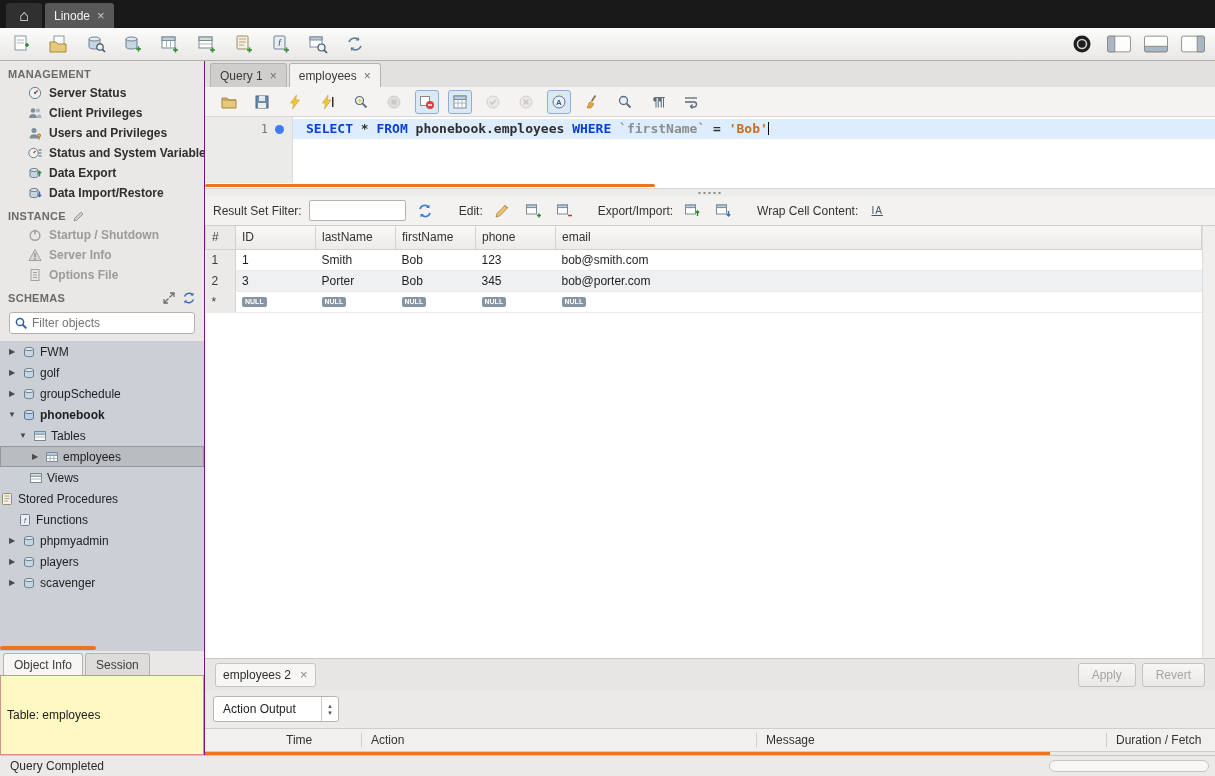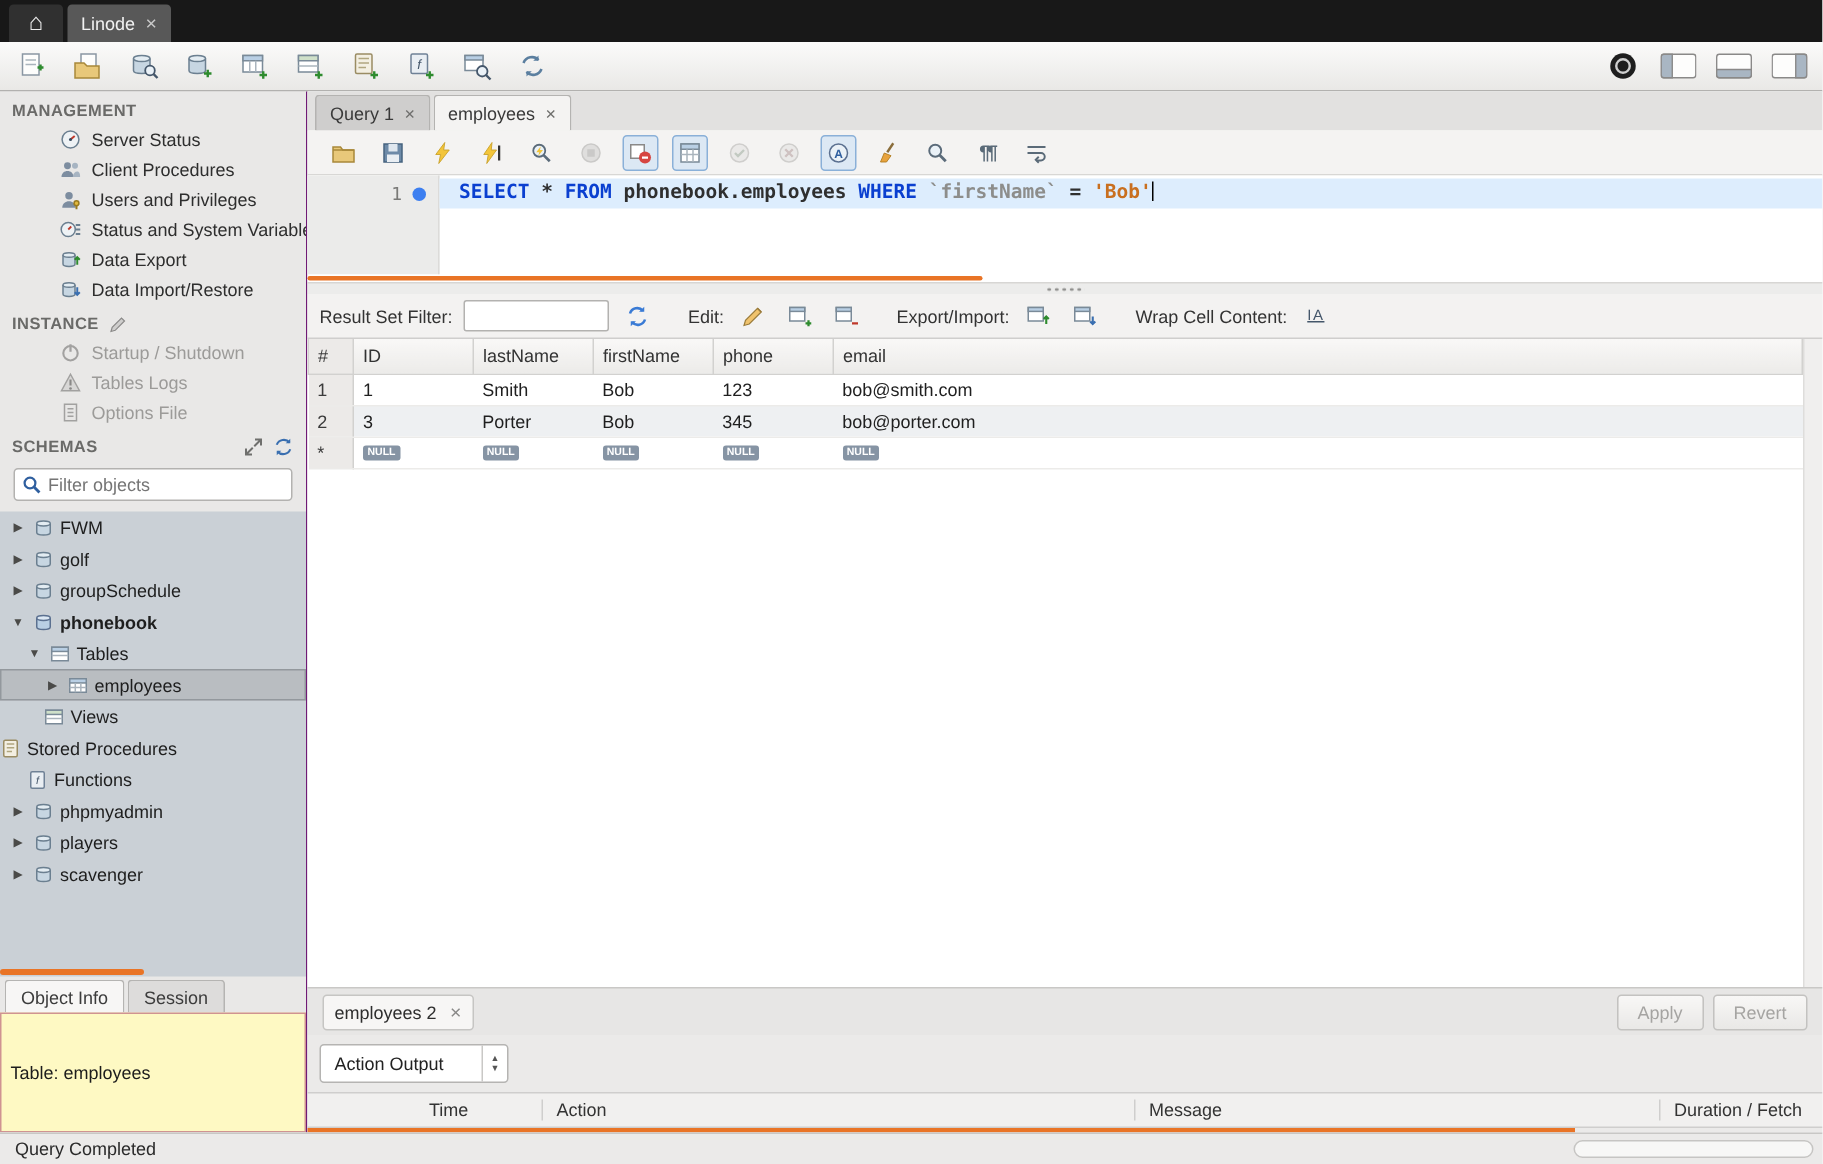--- a/index.html
+++ b/index.html
@@ -20,21 +20,21 @@
   .tb-icon { width:24px; height:24px; display:flex; align-items:center; justify-content:center; } .i20 { width:20px; height:20px; }
   .i16 { width:16px; height:16px; } .i14 { width:14px; height:14px; }
 
   
   .body { flex:1; min-height:0; display:flex; }
 
   
   .sidebar { flex:0 0 205px; width:205px; background:#e9e8e7; border-right:1px solid #701a75; display:flex; flex-direction:column; overflow:hidden; }
   .side-title { flex:0 0 22px; font-size:11px; font-weight:bold; color:#6a6a68; padding:6px 8px 2px; letter-spacing:.3px; display:flex; align-items:center; gap:6px; }
   .side-title .spacer { flex:1; }
-  .side-item { flex:0 0 20px; display:flex; align-items:center; gap:7px; padding-left:40px; color:#2e2e2e; cursor:pointer; white-space:nowrap; }
+  .side-item { flex:0 0 20px; display:flex; align-items:center; gap:7px; padding-left:28px; color:#2e2e2e; cursor:pointer; white-space:nowrap;font-weight:bold; }
   .side-item.disabled { color:#9c9b99; }
   .side-item svg { flex:0 0 14px; }
   .filter-box { flex:0 0 22px; margin:5px 9px 7px; background:#fff; border:1px solid #b3b2b0; border-radius:3px; display:flex; align-items:center; padding:0 4px; gap:4px; }
   .filter-box input { border:none; outline:none; flex:1; min-width:0; font-family:inherit; font-size:12px; color:#333; background:transparent; }
   .schema-tree { flex:1; background:#cad0d6; overflow:hidden; }
   .tree-row { height:21px; display:flex; align-items:center; gap:4px; color:#1e1e1e; cursor:pointer; white-space:nowrap; }
   .tree-row .exp { width:12px; font-size:8px; color:#4a4a48; text-align:center; flex:0 0 12px; }
   .tree-row.bold { font-weight:bold; }
   .tree-row.selected { background:#b9bdc1; box-shadow:inset 0 0 0 1px #93989d; }
   .tree-hscroll { flex:0 0 7px; background:#cad0d6; position:relative; }
@@ -249,21 +249,21 @@
           </svg>
         <span>Server Status</span>
       </div>
       <div class="side-item">
         <svg class="i14" viewBox="0 0 14 14">
             <circle cx="5" cy="4.5" r="2.3" fill="#7d8da0"></circle>
             <path d="M1 12c0-2.6 1.9-4 4-4s4 1.4 4 4z" fill="#7d8da0"></path>
             <circle cx="10" cy="4.5" r="2" fill="#a7b4c2"></circle>
             <path d="M8.5 12c.2-2.3 1.6-3.6 3-3.6 1.1 0 1.9.9 1.9 3.6z" fill="#a7b4c2"></path>
           </svg>
-        <span>Client Procedures</span>
+        <span>Client Privileges</span>
       </div>
       <div class="side-item">
         <svg class="i14" viewBox="0 0 14 14">
             <circle cx="6" cy="4.5" r="2.5" fill="#7d8da0"></circle>
             <path d="M1.5 12.5c0-2.8 2.2-4.3 4.5-4.3s4.5 1.5 4.5 4.3z" fill="#7d8da0"></path>
             <circle cx="11" cy="9.5" r="1.6" fill="#e2b93d" stroke="#9a7b20"></circle>
             <line x1="11" y1="11" x2="11" y2="13.5" stroke="#9a7b20" stroke-width="1.3"></line>
           </svg>
         <span>Users and Privileges</span>
       </div>
@@ -306,21 +306,21 @@
             <line x1="7" y1="1.5" x2="7" y2="6.5" stroke="#a2a1a0" stroke-width="1.5"></line>
           </svg>
         <span>Startup / Shutdown</span>
       </div>
       <div class="side-item disabled">
         <svg class="i14" viewBox="0 0 14 14">
             <path d="M7 1.5L13 12.5H1z" fill="#d8d7d6" stroke="#a2a1a0"></path>
             <line x1="7" y1="5" x2="7" y2="9" stroke="#8a8988" stroke-width="1.4"></line>
             <circle cx="7" cy="11" r="0.9" fill="#8a8988"></circle>
           </svg>
-        <span>Tables Logs</span>
+        <span>Server Info</span>
       </div>
       <div class="side-item disabled">
         <svg class="i14" viewBox="0 0 14 14">
             <rect x="3" y="1.5" width="8" height="11" fill="#e8e7e6" stroke="#a2a1a0"></rect>
             <line x1="5" y1="4.5" x2="9" y2="4.5" stroke="#a2a1a0"></line>
             <line x1="5" y1="7" x2="9" y2="7" stroke="#a2a1a0"></line>
             <line x1="5" y1="9.5" x2="9" y2="9.5" stroke="#a2a1a0"></line>
           </svg>
         <span>Options File</span>
       </div>

